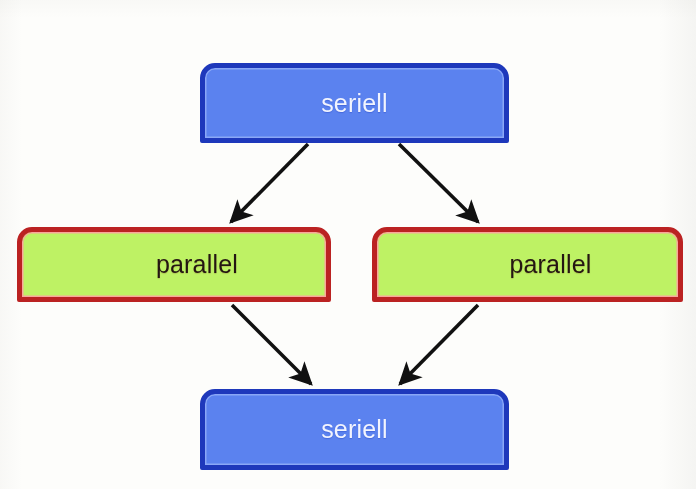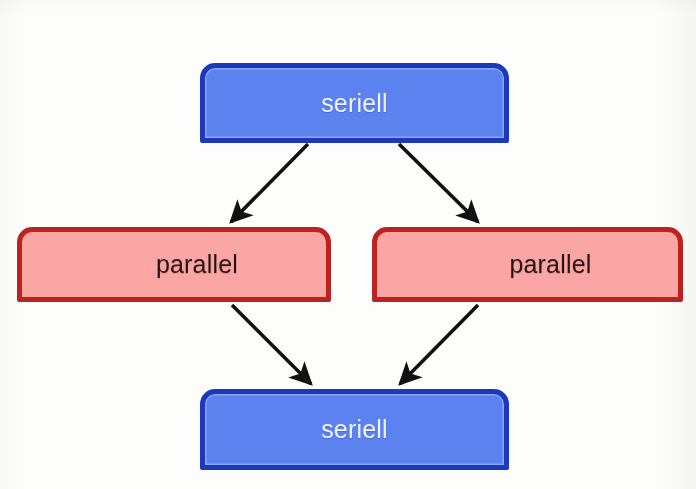--- a/index.html
+++ b/index.html
@@ -56,21 +56,21 @@
     box-shadow: inset 0 0 0 1.5px #8aa7f6;
   }
   .node.serial .node-label {
     color: #f2f4fe;
     font-size: 25px;
     text-shadow: 0 1px 1px rgba(30,56,187,0.35);
   }
 
   
   .node.parallel {
-    background: #fca5a5;
+    background: #bef264;
     border-color: #bb2222;
     border-width: 5px;
     box-shadow: inset 0 0 0 1.5px #f9a79b;
     padding-left: 46px;
   }
   .node.parallel .node-label {
     color: #241612;
     font-size: 25px;
     text-shadow: 0 1px 1px rgba(120,40,30,0.20);
   }

